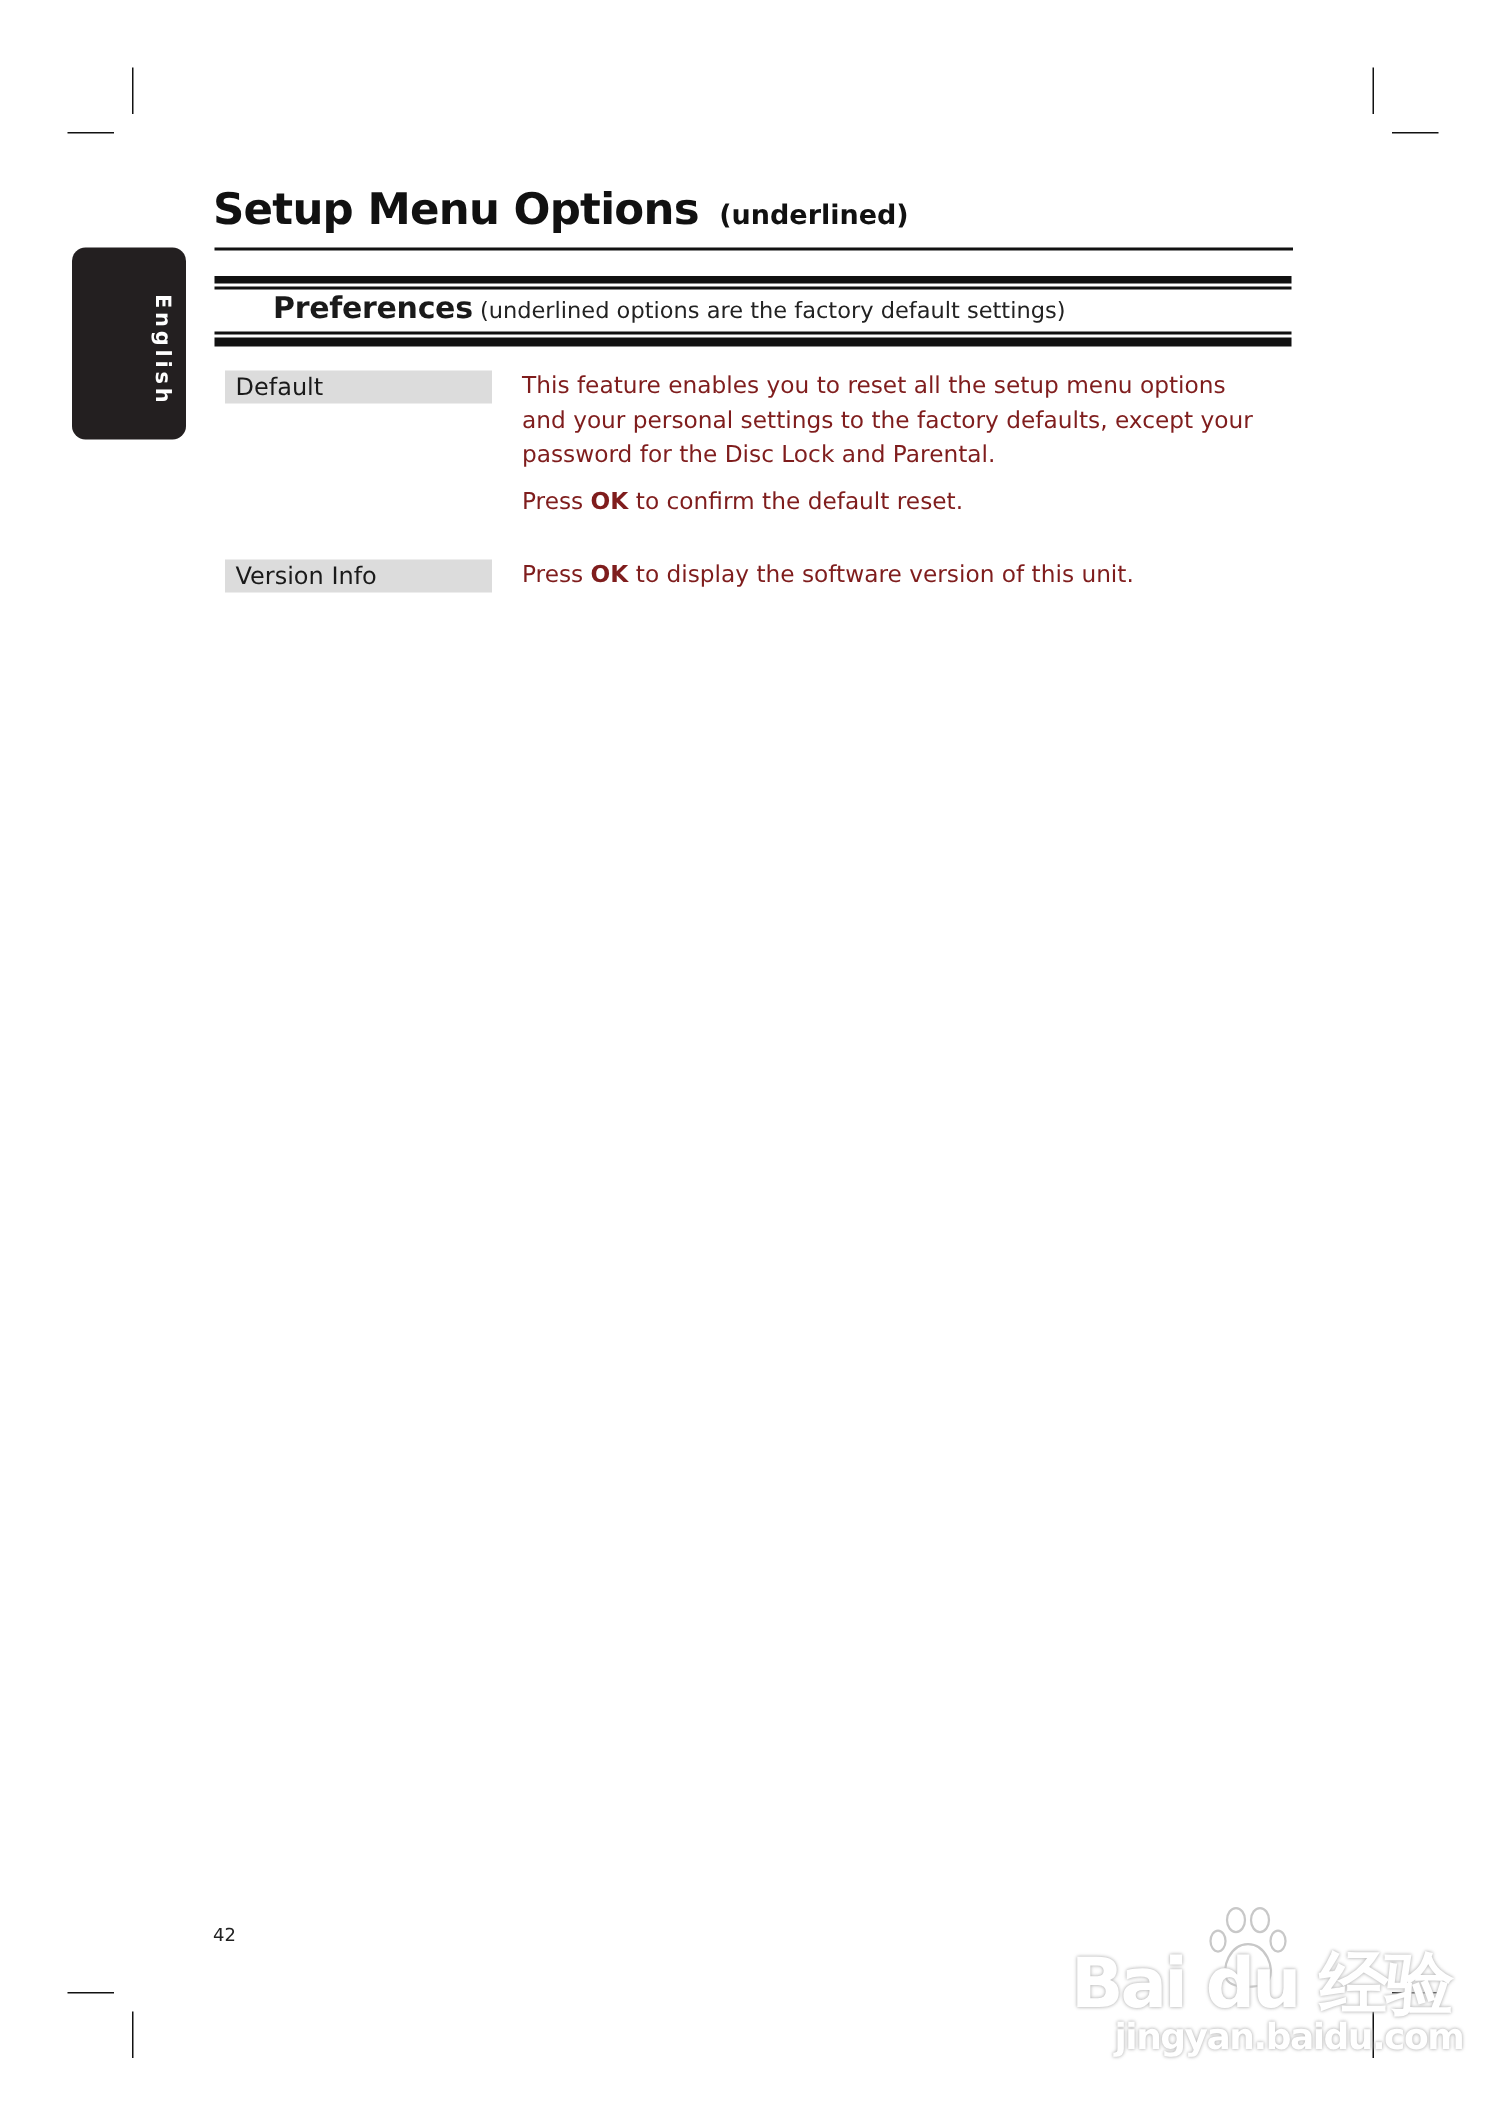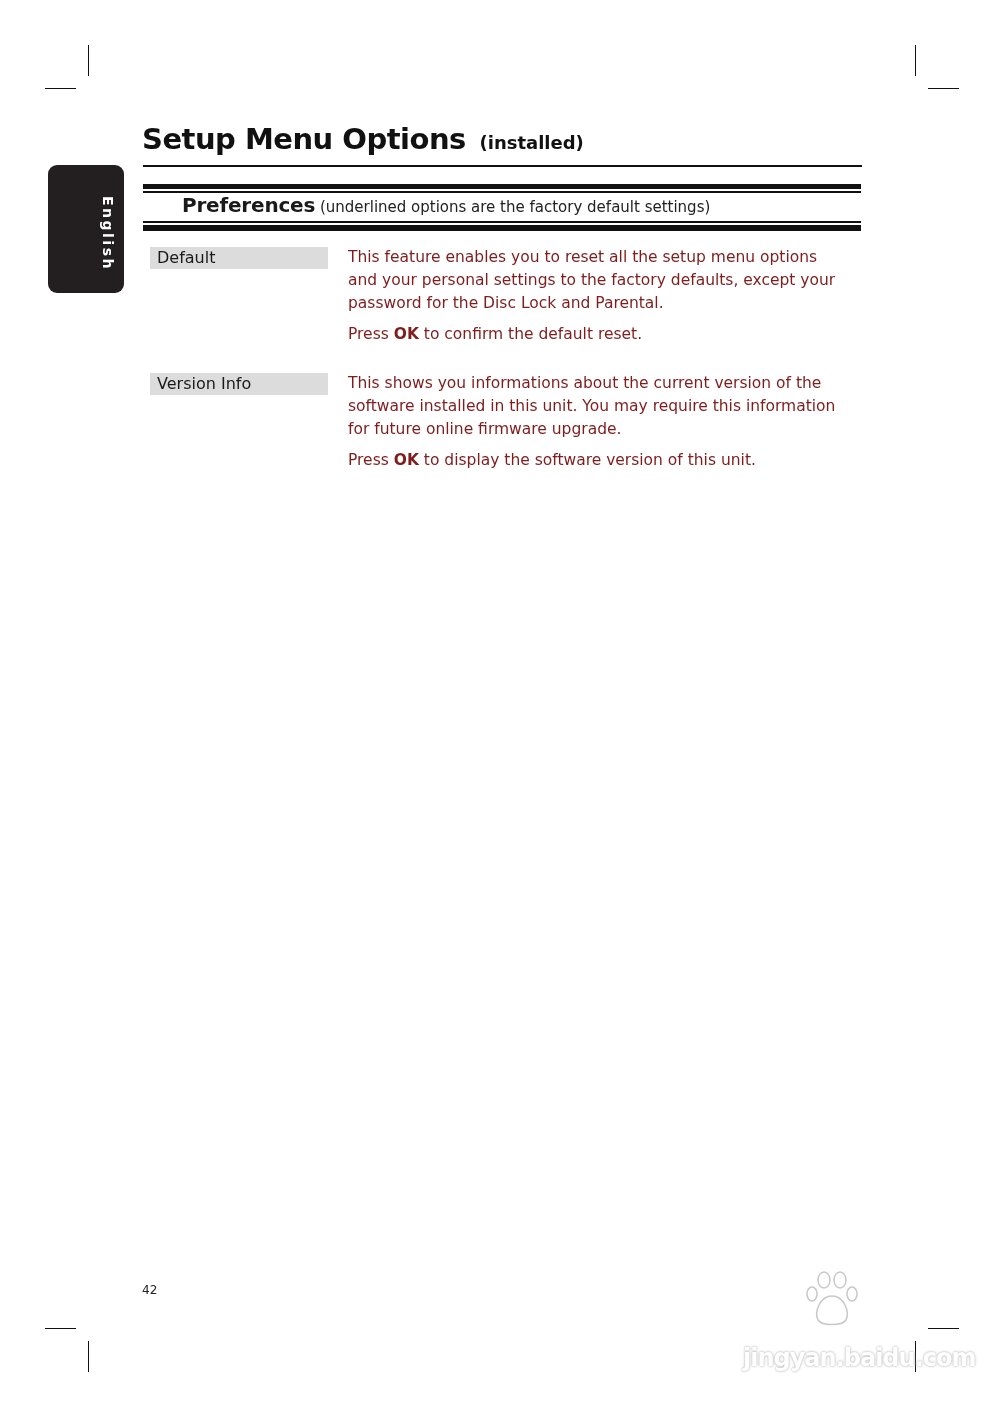--- a/index.html
+++ b/index.html
@@ -50,50 +50,50 @@
 <div class="crop v" style="left:915px;top:45px;"></div>
 <div class="crop h" style="left:928px;top:88px;"></div>
 <div class="crop h" style="left:45px;top:1328px;"></div>
 <div class="crop v" style="left:88px;top:1341px;"></div>
 <div class="crop h" style="left:928px;top:1328px;"></div>
 <div class="crop v" style="left:915px;top:1341px;"></div>
 
 <div class="lang-tab"></div>
 <div class="lang-label">English</div>
 
-<h1 class="page-title"><span>Setup Menu Options</span> <span class="cont">(installed)</span></h1>
+<h1 class="page-title"><span>Setup Menu Options</span> <span class="cont">(underlined)</span></h1>
 <div class="title-rule"></div>
 
 <div class="bar" style="top:184px;height:5px;"></div>
 <div class="bar" style="top:191px;height:2px;"></div>
 <div class="pref-heading">
   <span class="bold">Preferences</span>
   <span>(underlined options are the factory default settings)</span>
 </div>
 <div class="bar" style="top:221px;height:2px;"></div>
 <div class="bar" style="top:225px;height:6px;"></div>
 
 <div class="opt-label" style="top:247px;">Default</div>
 <div class="opt-desc" style="top:246px;">
   <p>This feature enables you to reset all the setup menu options and your personal settings to the factory defaults, except your password for the Disc Lock and Parental.</p>
   <p><span>Press </span><b>OK</b><span> to confirm the default reset.</span></p>
 </div>
 
 <div class="opt-label" style="top:373px;">Version Info</div>
 <div class="opt-desc" style="top:372px;">
-  <p>This shows you informations about the current version of the software installed in this unit. You may require this information for future online firmware upgrade.</p>
   <p><span>Press </span><b>OK</b><span> to display the software version of this unit.</span></p>
 </div>
 
 <div class="page-num">42</div>
 
 <div class="watermark">
   <svg class="wm-paw" viewBox="0 0 60 60">
     <g fill="#fff" stroke="#c8c8c8" stroke-width="1.5">
       <ellipse cx="22" cy="12" rx="6" ry="8"></ellipse>
       <ellipse cx="38" cy="12" rx="6" ry="8"></ellipse>
       <ellipse cx="10" cy="26" rx="5" ry="7"></ellipse>
       <ellipse cx="50" cy="26" rx="5" ry="7"></ellipse>
       <path d="M30 28 C18 28 12 44 16 52 C20 58 40 58 44 52 C48 44 42 28 30 28 Z"></path>
     </g>
   </svg>
+  <div class="wm-brand">Bai du 经验</div>
   <div class="wm-url">jingyan.baidu.com</div>
 </div>
 
 </body></html>

